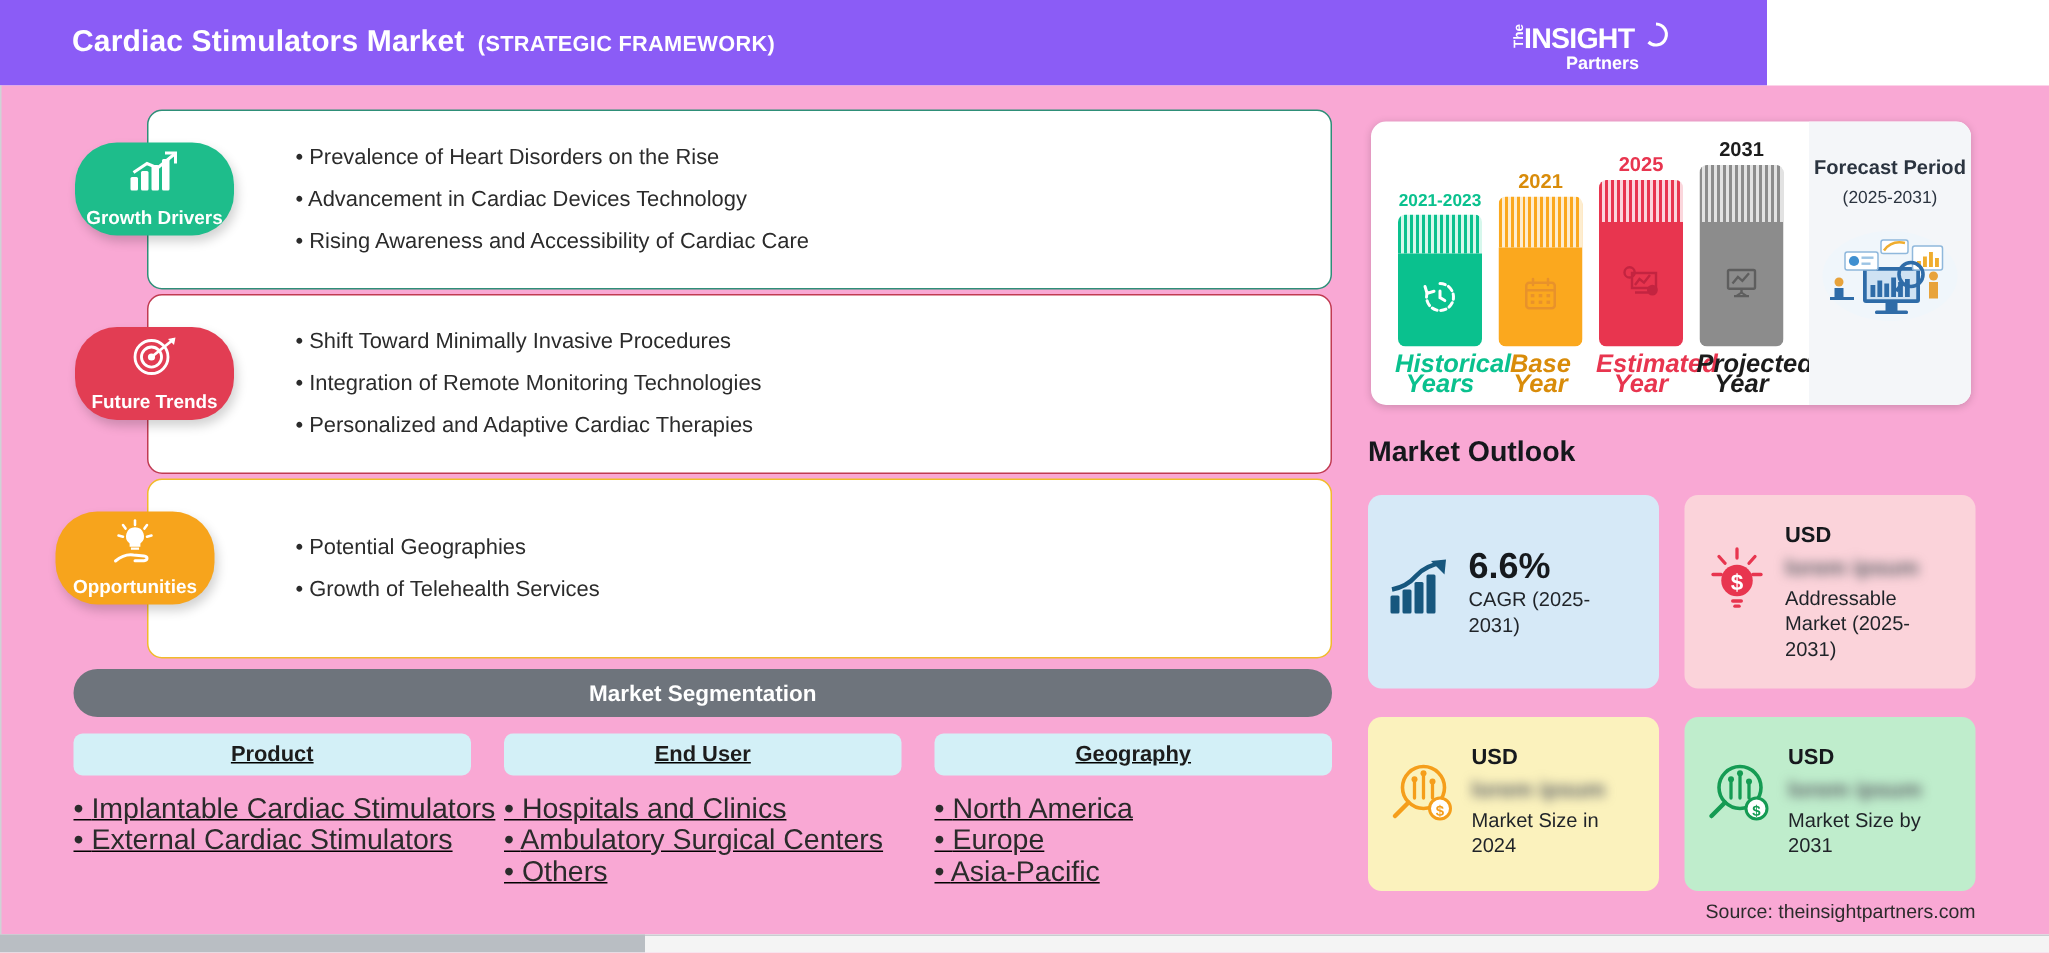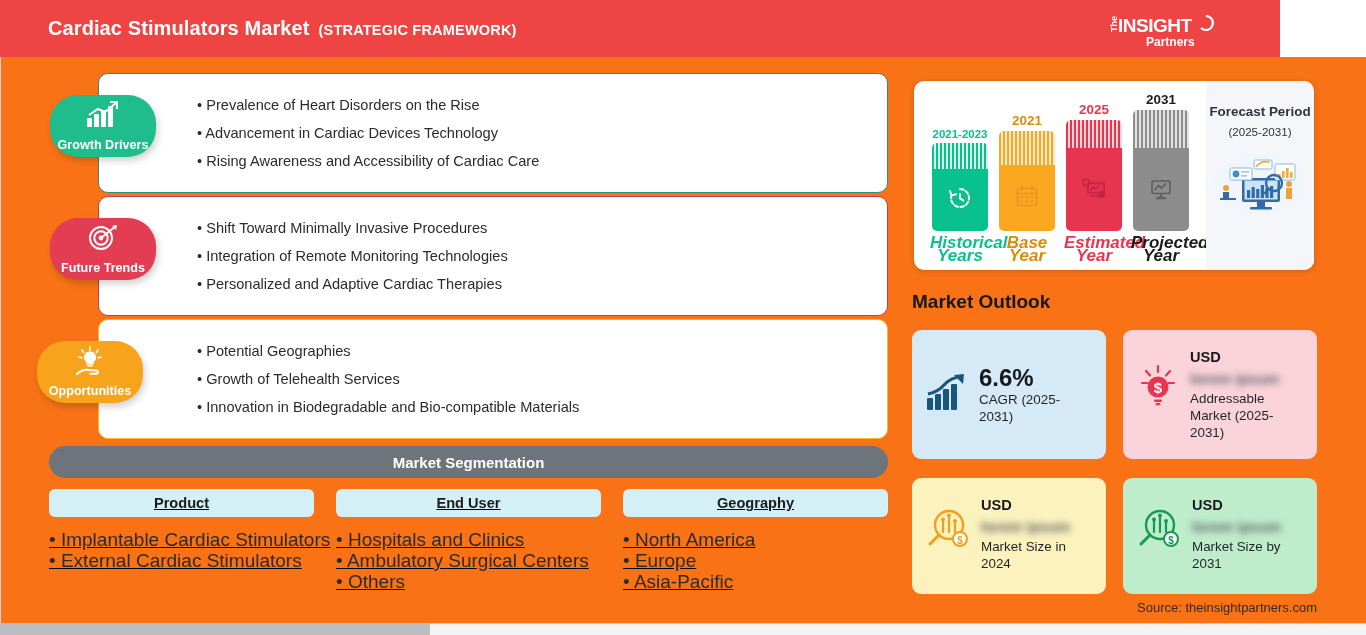--- a/index.html
+++ b/index.html
@@ -5,22 +5,22 @@
   html,body{margin:0;padding:0;}
   body{
     width:1366px;height:635px;
     background:#ffffff;
     font-family:"Liberation Sans", sans-serif;
     overflow:hidden;
     position:relative;
   }
   
   .header{
-    position:absolute;left:0;top:0;width:1280px;height:57px;
-    background:#ef4444;
+    position:absolute;left:0;top:0;width:1178px;height:57px;
+    background:#8b5cf6;
     display:flex;align-items:center;
   }
   .header-title{
     margin-left:48px;
     color:#ffffff;
     font-size:20px;font-weight:bold;
     letter-spacing:.1px;
     white-space:nowrap;
   }
   .header-sub{
@@ -28,21 +28,21 @@
     margin-left:9px;letter-spacing:.2px;
     position:relative;top:1px;
   }
   .logo{
     position:absolute;right:58px;top:10px;
     width:120px;height:40px;
   }
   
   .canvas{
     position:absolute;left:0;top:57px;width:1366px;height:566px;
-    background:#f97316;
+    background:#f9a8d4;
     border-left:1px solid #cfd3d6;
   }
   
   .drv-box{
     position:absolute;
     border-radius:10px;
     background:#fff;
     box-sizing:border-box;
   }
   .drv-box.green  {left:97px; top:16px;  width:790px; height:120px; border:1.4px solid #2e8f78;}
@@ -225,21 +225,20 @@
         <path d="M27 3 L32 2 L31 7" fill="#fff"></path>
       </svg>
     </span>
     <span class="badge-label">Future Trends</span>
   </div>
 
   <div class="drv-box orange">
     <div class="drv-list">
       <div class="drv-item">Potential Geographies</div>
       <div class="drv-item">Growth of Telehealth Services</div>
-      <div class="drv-item">Innovation in Biodegradable and Bio-compatible Materials</div>
     </div>
   </div>
   <div class="badge orange">
     <span class="bicon">
       <svg width="40" height="32" viewBox="0 0 40 32">
         <g stroke="#fff" stroke-width="1.7" stroke-linecap="round">
           <line x1="20" y1="1" x2="20" y2="4"></line>
           <line x1="12" y1="4" x2="13.7" y2="6.4"></line>
           <line x1="28" y1="4" x2="26.3" y2="6.4"></line>
           <line x1="9" y1="11" x2="12" y2="11.8"></line>

